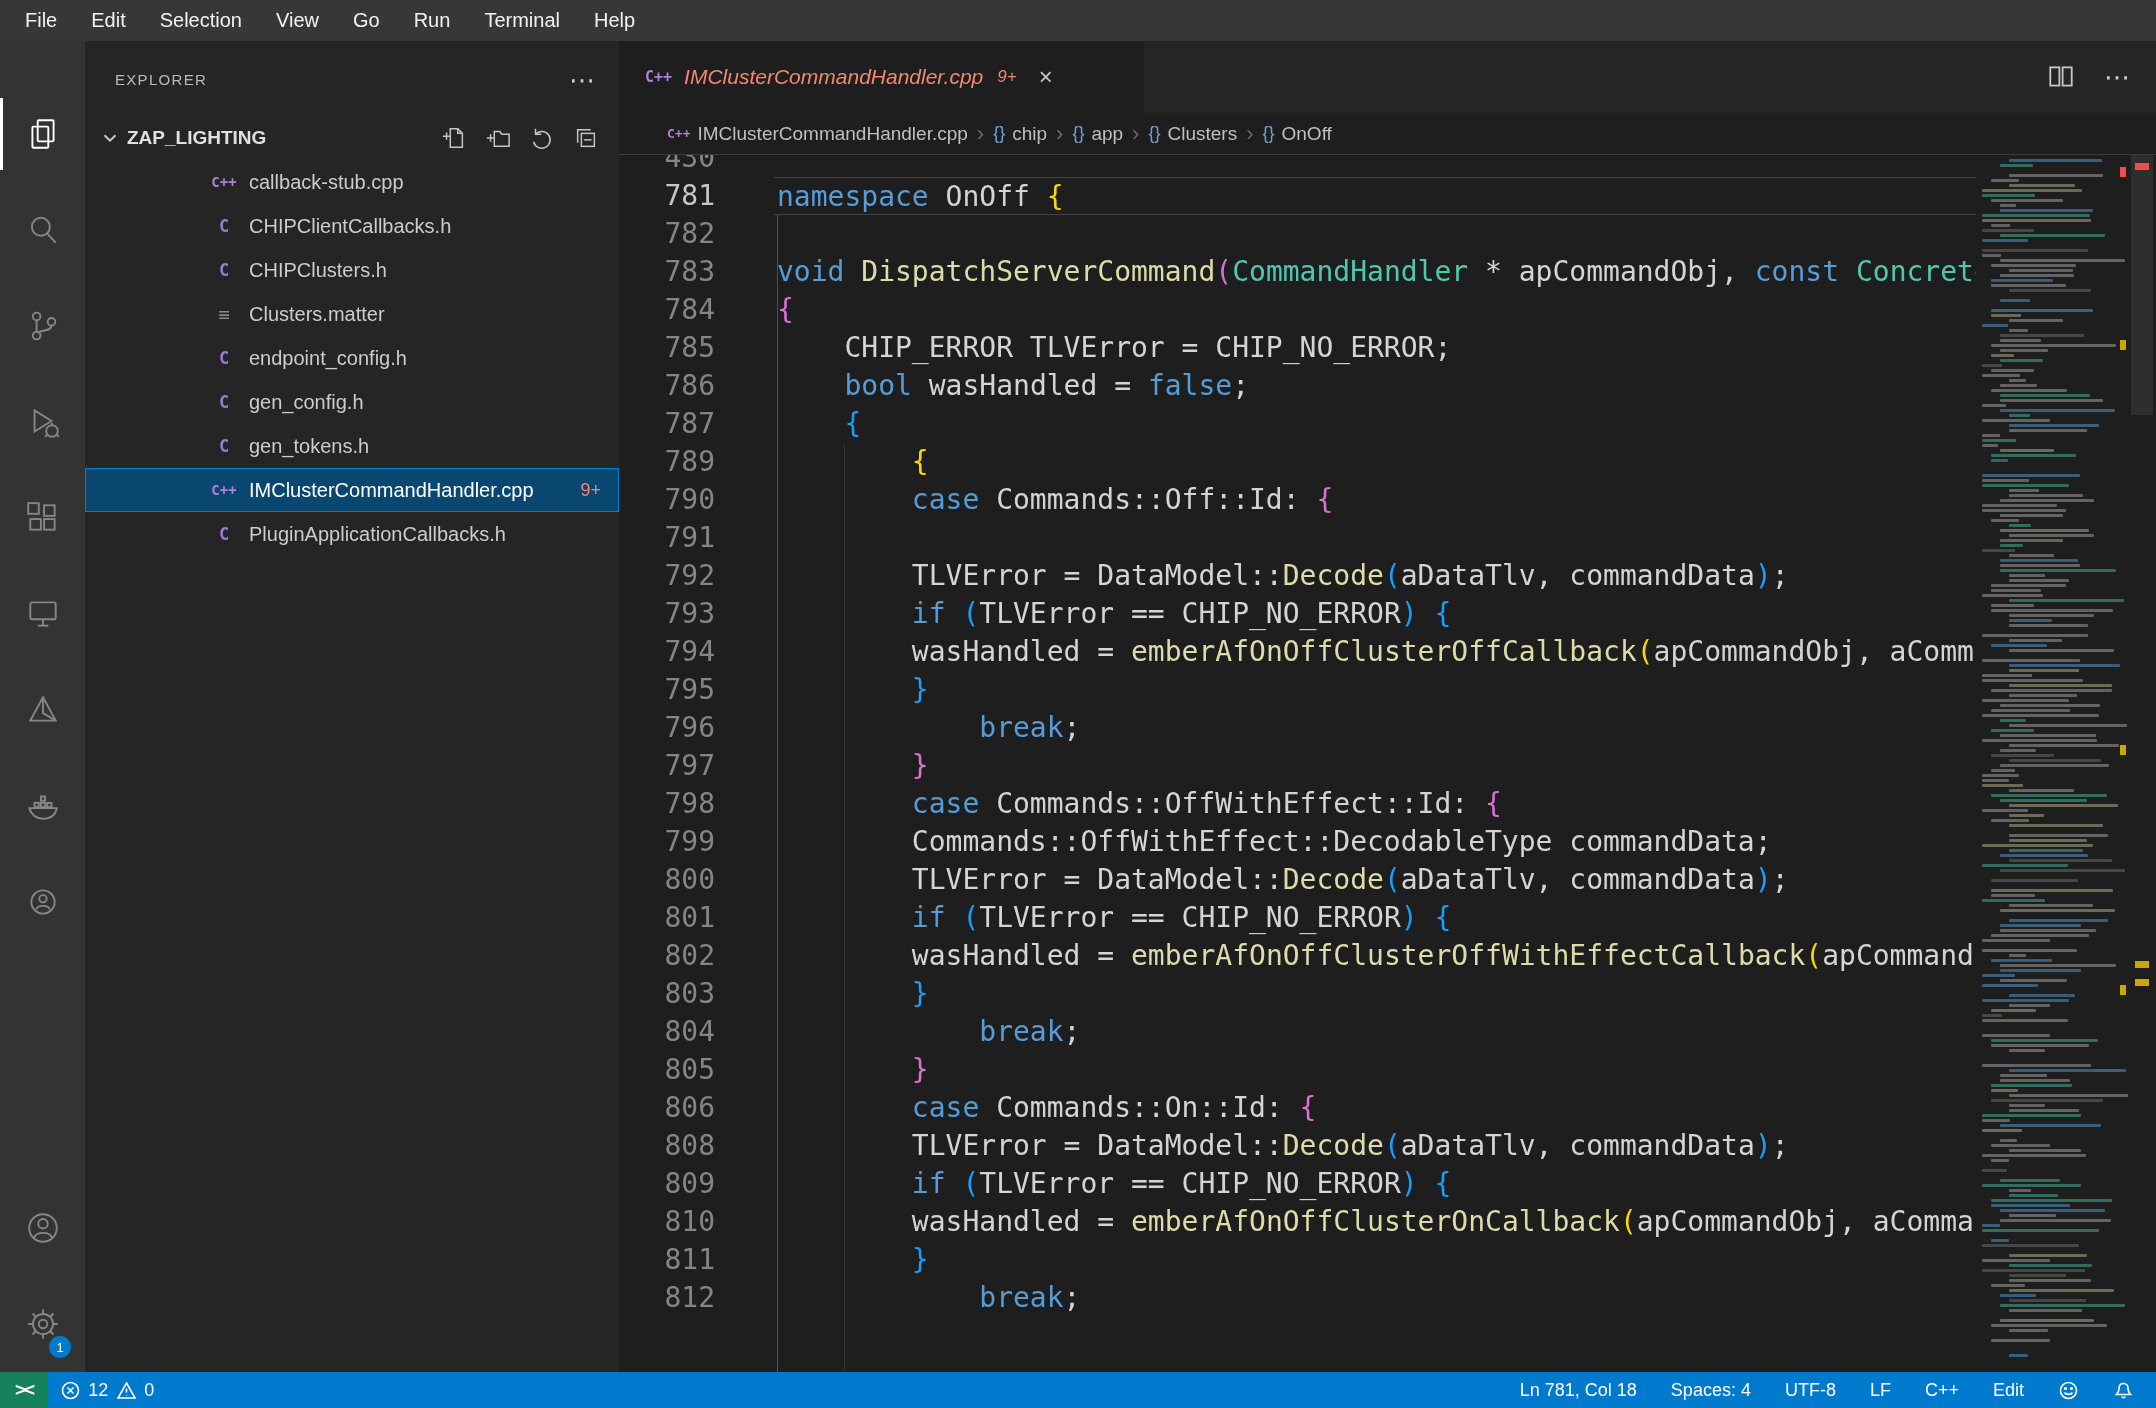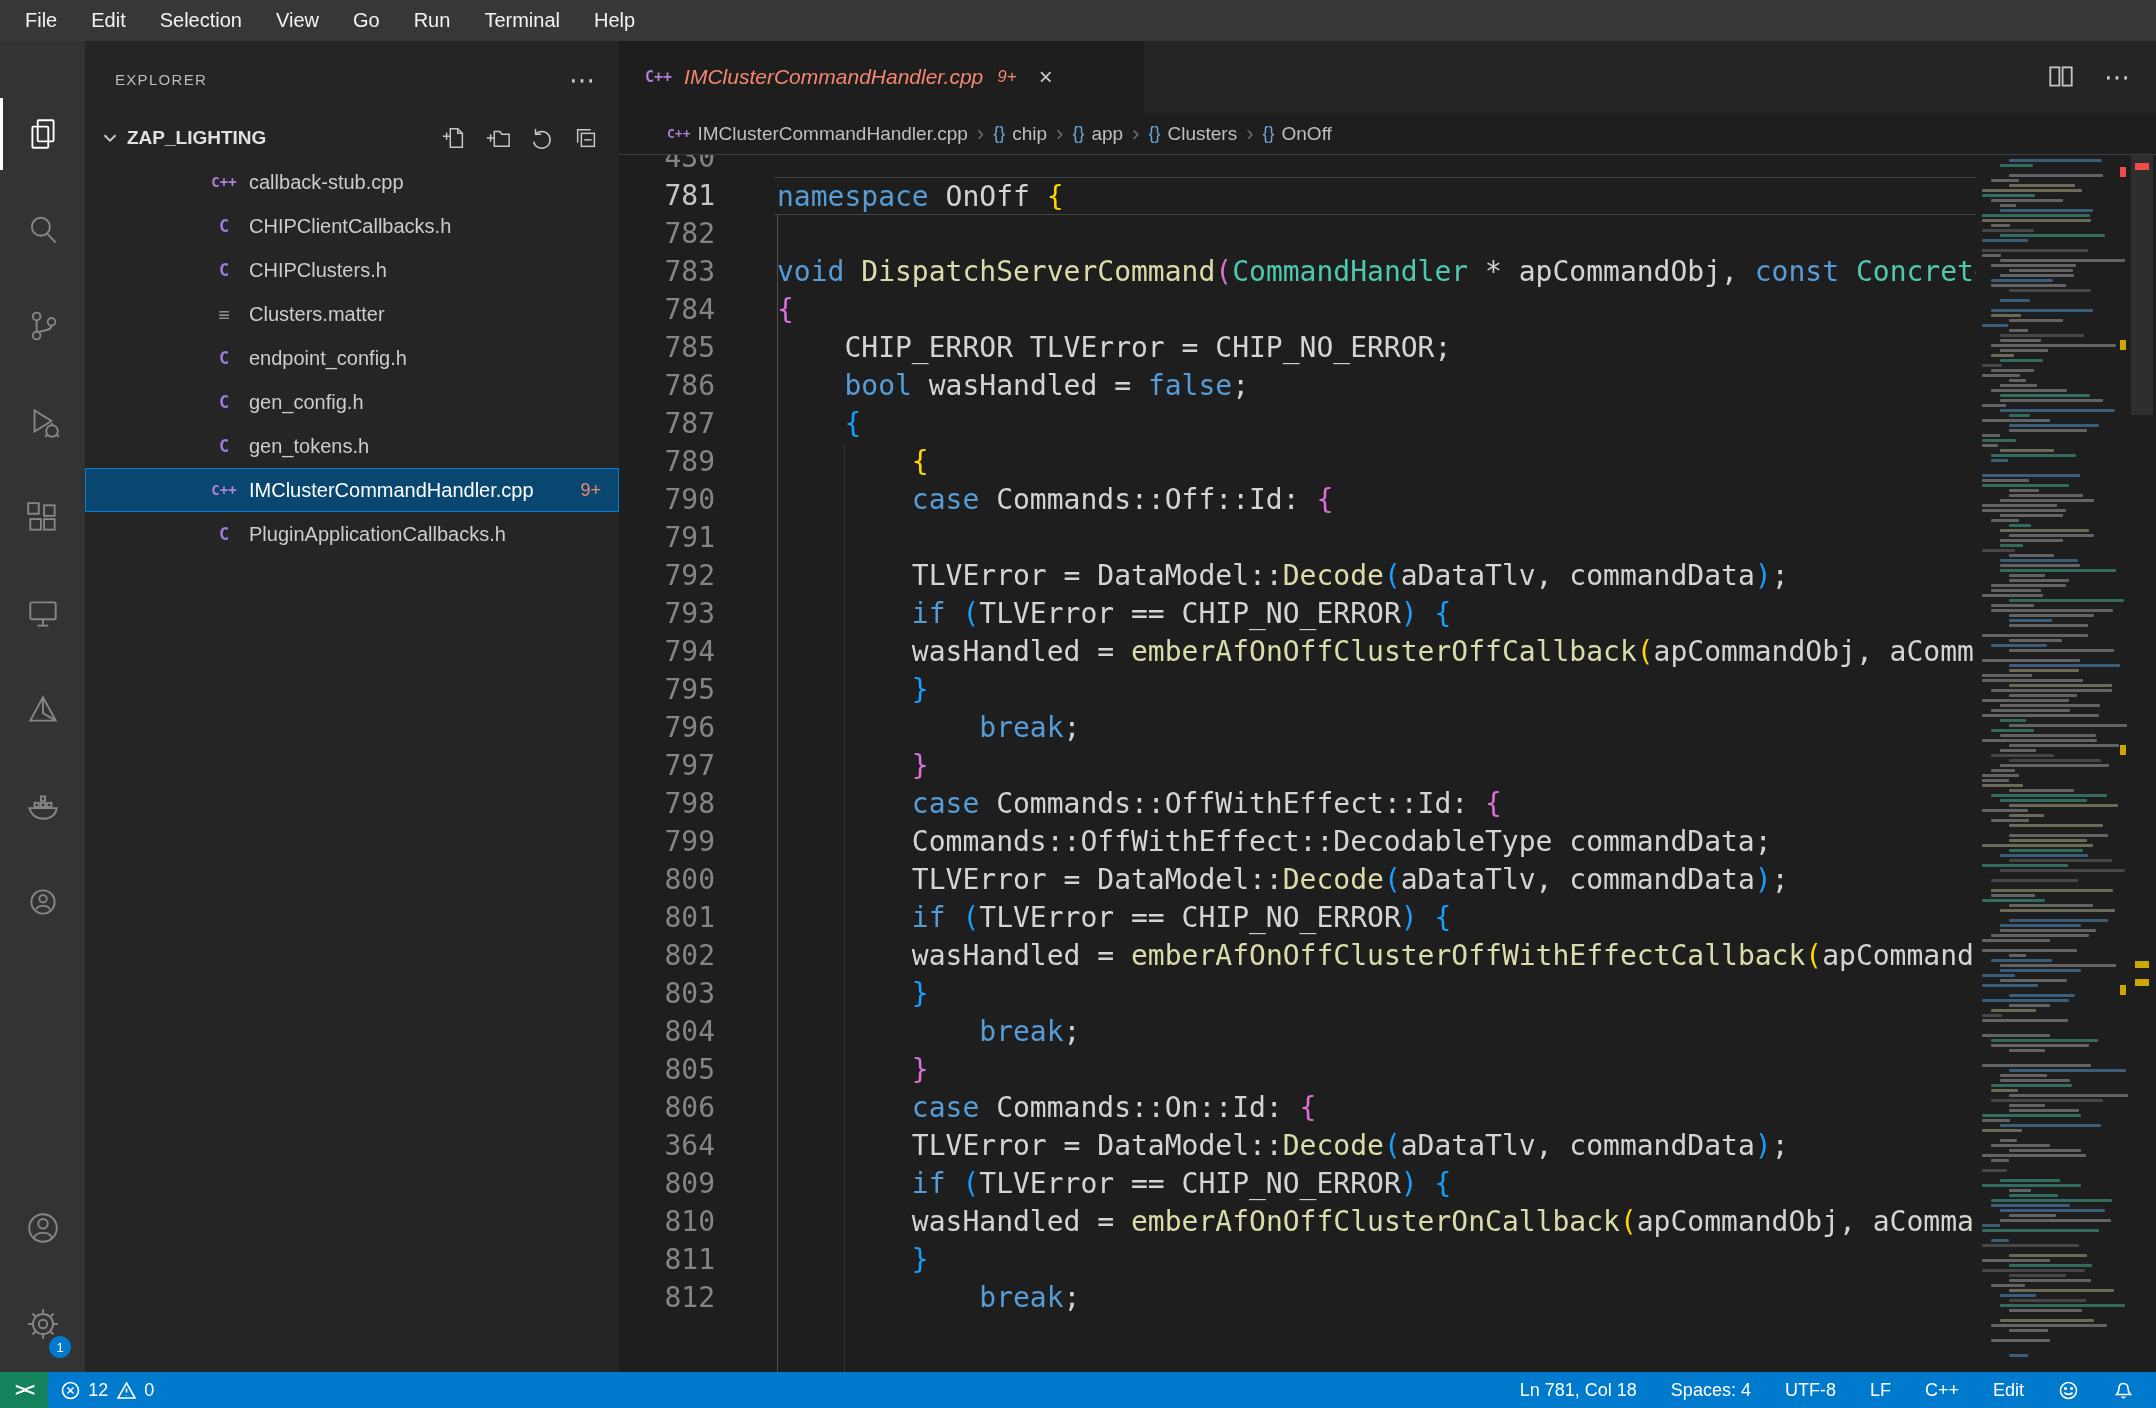--- a/index.html
+++ b/index.html
@@ -328,21 +328,21 @@
           <div class="code-row"><div class="gutter">797</div><div class="ggap"></div><div class="code-text"><span class="tok-pl">        </span><span class="tok-b2">}</span></div></div>
           <div class="code-row"><div class="gutter">798</div><div class="ggap"></div><div class="code-text"><span class="tok-pl">        </span><span class="tok-kw">case</span><span class="tok-pl"> Commands::OffWithEffect::Id: </span><span class="tok-b2">{</span></div></div>
           <div class="code-row"><div class="gutter">799</div><div class="ggap"></div><div class="code-text"><span class="tok-pl">        Commands::OffWithEffect::DecodableType commandData;</span></div></div>
           <div class="code-row"><div class="gutter">800</div><div class="ggap"></div><div class="code-text"><span class="tok-pl">        TLVError = DataModel::</span><span class="tok-fn">Decode</span><span class="tok-b3">(</span><span class="tok-pl">aDataTlv, commandData</span><span class="tok-b3">)</span><span class="tok-pl">;</span></div></div>
           <div class="code-row"><div class="gutter">801</div><div class="ggap"></div><div class="code-text"><span class="tok-pl">        </span><span class="tok-kw">if</span><span class="tok-pl"> </span><span class="tok-b3">(</span><span class="tok-pl">TLVError == CHIP_NO_ERROR</span><span class="tok-b3">)</span><span class="tok-pl"> </span><span class="tok-b3">{</span></div></div>
           <div class="code-row"><div class="gutter">802</div><div class="ggap"></div><div class="code-text"><span class="tok-pl">        wasHandled = </span><span class="tok-fn">emberAfOnOffClusterOffWithEffectCallback</span><span class="tok-b1">(</span><span class="tok-pl">apCommand</span></div></div>
           <div class="code-row"><div class="gutter">803</div><div class="ggap"></div><div class="code-text"><span class="tok-pl">        </span><span class="tok-b3">}</span></div></div>
           <div class="code-row"><div class="gutter">804</div><div class="ggap"></div><div class="code-text"><span class="tok-pl">            </span><span class="tok-kw">break</span><span class="tok-pl">;</span></div></div>
           <div class="code-row"><div class="gutter">805</div><div class="ggap"></div><div class="code-text"><span class="tok-pl">        </span><span class="tok-b2">}</span></div></div>
           <div class="code-row"><div class="gutter">806</div><div class="ggap"></div><div class="code-text"><span class="tok-pl">        </span><span class="tok-kw">case</span><span class="tok-pl"> Commands::On::Id: </span><span class="tok-b2">{</span></div></div>
-          <div class="code-row"><div class="gutter">364</div><div class="ggap"></div><div class="code-text"><span class="tok-pl">        TLVError = DataModel::</span><span class="tok-fn">Decode</span><span class="tok-b3">(</span><span class="tok-pl">aDataTlv, commandData</span><span class="tok-b3">)</span><span class="tok-pl">;</span></div></div>
+          <div class="code-row"><div class="gutter">808</div><div class="ggap"></div><div class="code-text"><span class="tok-pl">        TLVError = DataModel::</span><span class="tok-fn">Decode</span><span class="tok-b3">(</span><span class="tok-pl">aDataTlv, commandData</span><span class="tok-b3">)</span><span class="tok-pl">;</span></div></div>
           <div class="code-row"><div class="gutter">809</div><div class="ggap"></div><div class="code-text"><span class="tok-pl">        </span><span class="tok-kw">if</span><span class="tok-pl"> </span><span class="tok-b3">(</span><span class="tok-pl">TLVError == CHIP_NO_ERROR</span><span class="tok-b3">)</span><span class="tok-pl"> </span><span class="tok-b3">{</span></div></div>
           <div class="code-row"><div class="gutter">810</div><div class="ggap"></div><div class="code-text"><span class="tok-pl">        wasHandled = </span><span class="tok-fn">emberAfOnOffClusterOnCallback</span><span class="tok-b1">(</span><span class="tok-pl">apCommandObj, aComma</span></div></div>
           <div class="code-row"><div class="gutter">811</div><div class="ggap"></div><div class="code-text"><span class="tok-pl">        </span><span class="tok-b3">}</span></div></div>
           <div class="code-row"><div class="gutter">812</div><div class="ggap"></div><div class="code-text"><span class="tok-pl">            </span><span class="tok-kw">break</span><span class="tok-pl">;</span></div></div>
         </div>
       <div id="minimap">
           <div class="mm-line" style="background: rgba(86, 156, 214, 0.5); left: 33px; width: 92.8587px; top: 4px;"></div>
           <div class="mm-line" style="background: rgba(78, 201, 176, 0.45); left: 24px; width: 32.7006px; top: 9px;"></div>
           <div class="mm-line" style="background: rgba(212, 212, 212, 0.38); left: 33px; width: 94.1444px; top: 19px;"></div>
           <div class="mm-line" style="background: rgba(212, 212, 212, 0.38); left: 15px; width: 27.5029px; top: 24px;"></div>

